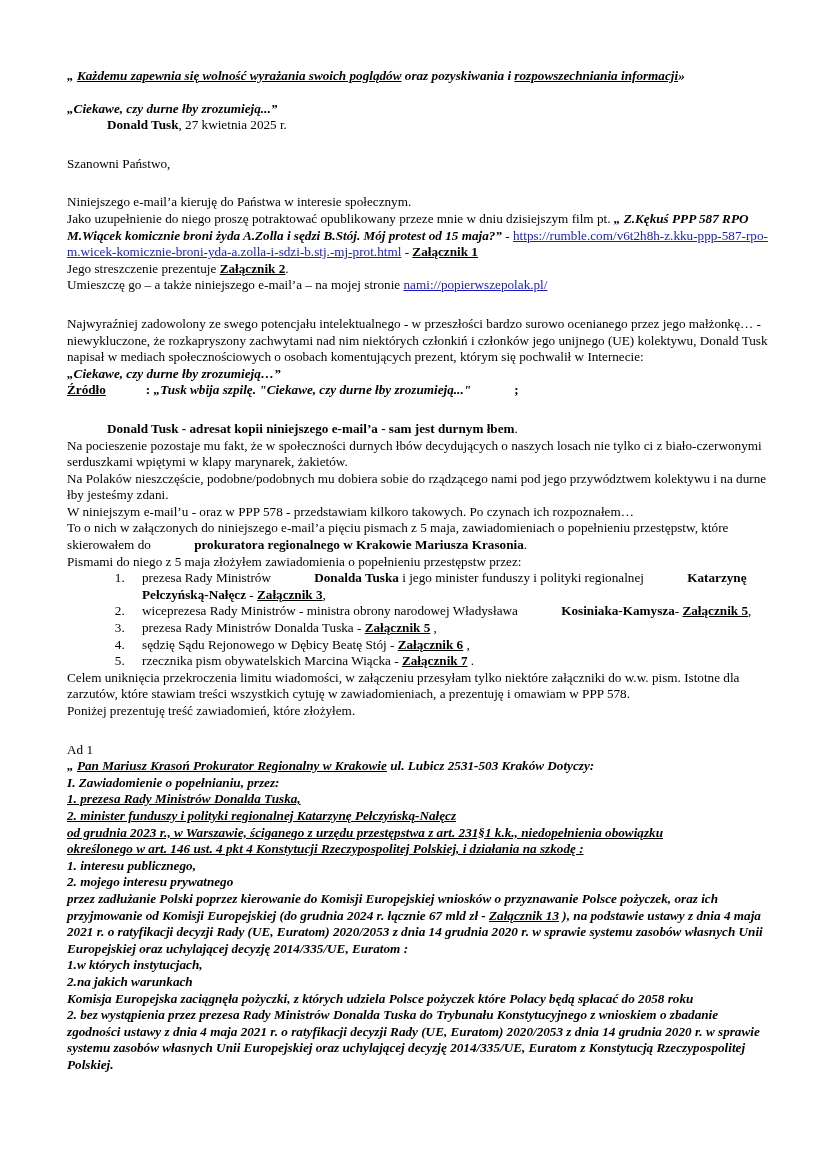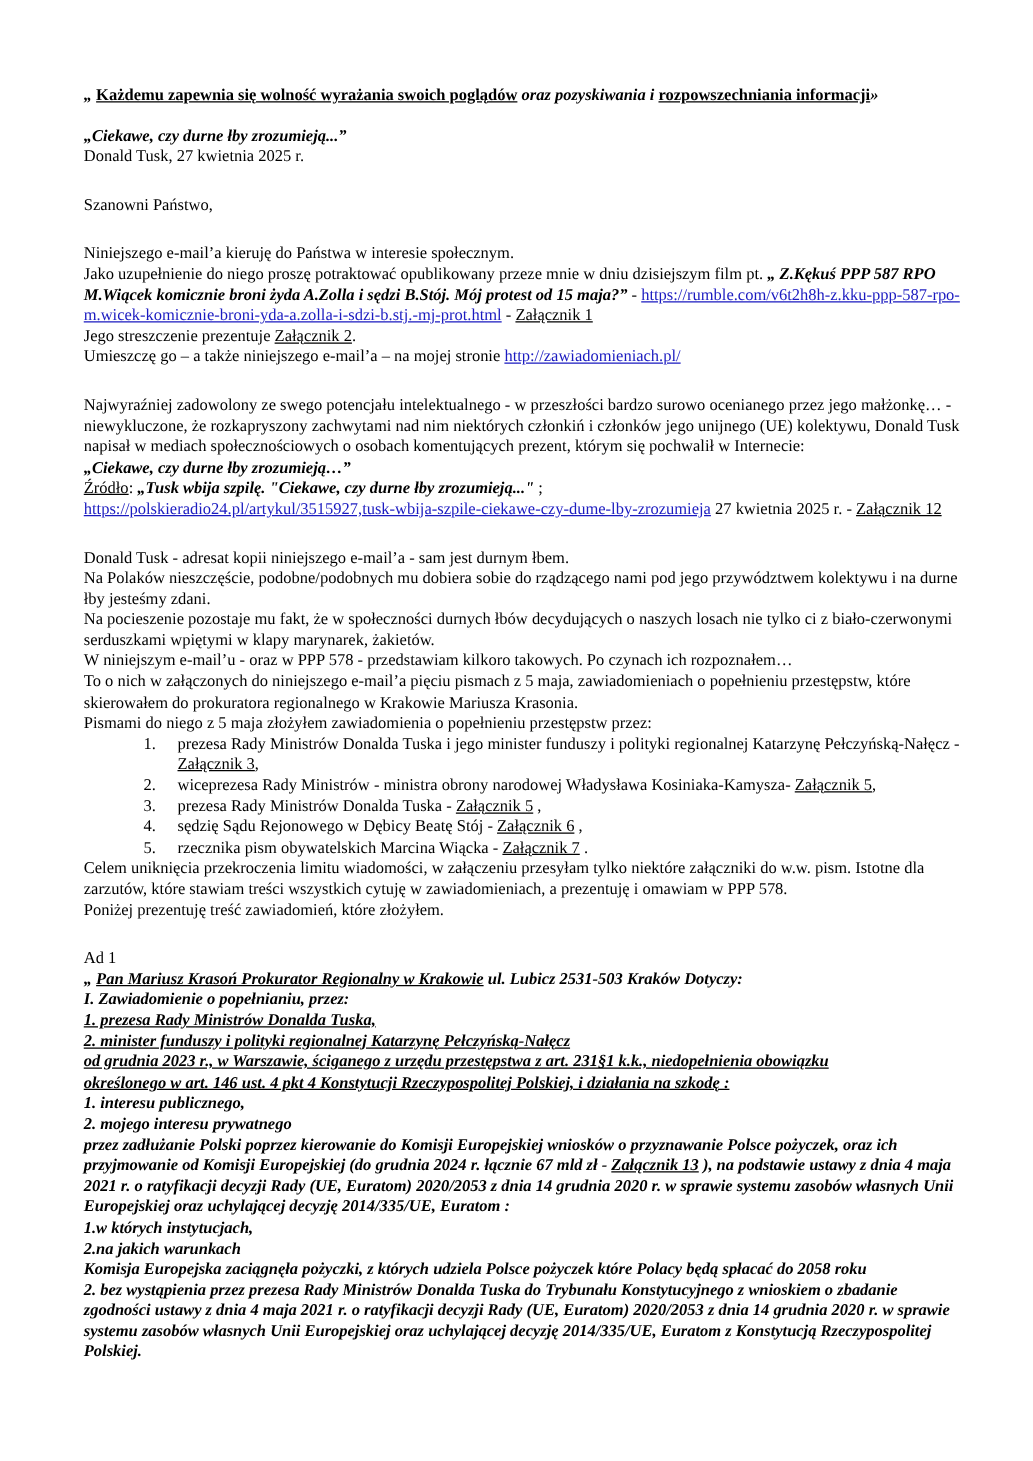--- a/index.html
+++ b/index.html
@@ -28,25 +28,25 @@
     line-height: 16.6px;
     text-align: left;
   }
   p.para {
     margin: 0;
     padding: 0;
   }
   .spacer-md { height: 16px; }
   .spacer-lg { height: 22px; }
 
-  b, .b { font-weight: normal; }
+  b, .b { font-weight: bold; margin-left: 40px; }
   .u  { text-decoration: underline; }
   .bi { font-weight: bold; font-style: italic; }
-  .biu { font-weight: bold; text-decoration: underline; }
-  .bu { font-weight: normal; text-decoration: underline; }
+  .biu { font-weight: bold; font-style: italic; text-decoration: underline; }
+  .bu { font-weight: bold; text-decoration: underline; }
 
   a.link, .link {
     color: #1a1ac0;
     text-decoration: underline;
     word-break: break-all;
   }
 
   ol.numlist {
     margin: 0;
     padding: 0 0 0 61px;
@@ -79,34 +79,33 @@
 
     <div class="spacer-lg"></div>
 
     <p class="para">Szanowni Państwo,</p>
 
     <div class="spacer-lg"></div>
 
     <p class="para">Niniejszego e-mail’a kieruję do Państwa w interesie społecznym.</p>
     <p class="para"><span>Jako uzupełnienie do niego proszę potraktować opublikowany przeze mnie w dniu dzisiejszym film pt. </span><span class="bi">„ Z.Kękuś PPP 587 RPO M.Wiącek komicznie broni żyda A.Zolla i sędzi B.Stój. Mój protest od 15 maja?”</span><span> - </span><a class="link" href="#">https://rumble.com/v6t2h8h-z.kku-ppp-587-rpo-m.wicek-komicznie-broni-yda-a.zolla-i-sdzi-b.stj.-mj-prot.html</a><span> - </span><span class="bu">Załącznik 1</span></p>
     <p class="para"><span>Jego streszczenie prezentuje </span><span class="bu">Załącznik 2</span><span>.</span></p>
-    <p class="para"><span>Umieszczę go – a także niniejszego e-mail’a – na mojej stronie </span><a class="link" href="#">http://zawiadomieniach.pl/ </a></p>
+    <p class="para"><span>Umieszczę go – a także niniejszego e-mail’a – na mojej stronie </span><a class="link" href="#">nami://popierwszepolak.pl/ </a></p>
 
     <div class="spacer-lg"></div>
 
     <p class="para">Najwyraźniej zadowolony ze swego potencjału intelektualnego - w przeszłości bardzo surowo ocenianego przez jego małżonkę…  - niewykluczone, że rozkapryszony zachwytami nad nim niektórych członkiń i członków jego unijnego (UE) kolektywu, Donald Tusk napisał w mediach społecznościowych o osobach komentujących prezent, którym się pochwalił w Internecie:</p>
     <p class="para"><span class="bi">„Ciekawe, czy durne łby zrozumieją…”</span></p>
     <p class="para"><span class="bu">Źródło</span><span class="b">: </span><span class="bi">„Tusk wbija szpilę. "Ciekawe, czy durne łby zrozumieją..."</span><span class="b"> ;</span></p>
-    <p class="para"><a class="link" href="#">https://polskieradio24.pl/artykul/3515927,tusk-wbija-szpile-ciekawe-czy-dume-lby-zrozumieja</a><span> 27 kwietnia 2025 r. - </span><span class="bu">Załącznik 12</span></p>
 
     <div class="spacer-lg"></div>
 
     <p class="para"><span class="b">Donald Tusk - adresat kopii niniejszego e-mail’a - sam jest durnym łbem</span><span>.</span></p>
+    <p class="para">Na pocieszenie pozostaje mu fakt, że w społeczności durnych łbów decydujących o naszych losach nie tylko ci z biało-czerwonymi serduszkami wpiętymi w klapy marynarek, żakietów.</p>
     <p class="para">Na Polaków nieszczęście, podobne/podobnych mu dobiera sobie do rządzącego nami pod jego przywództwem kolektywu i na durne łby jesteśmy zdani.</p>
-    <p class="para">Na pocieszenie pozostaje mu fakt, że w społeczności durnych łbów decydujących o naszych losach nie tylko ci z biało-czerwonymi serduszkami wpiętymi w klapy marynarek, żakietów.</p>
     <p class="para">W niniejszym e-mail’u - oraz w PPP 578 - przedstawiam kilkoro takowych. Po czynach ich rozpoznałem…</p>
     <p class="para"><span>To o nich w załączonych do niniejszego e-mail’a pięciu pismach z 5 maja, zawiadomieniach o popełnieniu przestępstw, które skierowałem do </span><span class="b">prokuratora regionalnego w Krakowie Mariusza Krasonia</span><span>.</span></p>
     <p class="para">Pismami do niego z 5 maja złożyłem zawiadomienia o popełnieniu przestępstw przez:</p>
 
     <ol class="numlist">
       <li><span>prezesa Rady Ministrów </span><span class="b">Donalda Tuska</span><span> i jego minister funduszy i polityki regionalnej </span><span class="b">Katarzynę Pełczyńską-Nałęcz</span><span> - </span><span class="bu">Załącznik 3</span><span>,</span></li>
       <li><span>wiceprezesa Rady Ministrów - ministra obrony narodowej Władysława </span><span class="b">Kosiniaka-Kamysza</span><span>- </span><span class="bu">Załącznik 5</span><span>,</span></li>
       <li><span>prezesa Rady Ministrów Donalda Tuska - </span><span class="bu">Załącznik 5</span><span> ,</span></li>
       <li><span>sędzię Sądu Rejonowego w Dębicy Beatę Stój - </span><span class="bu">Załącznik 6</span><span> ,</span></li>
       <li><span>rzecznika pism obywatelskich Marcina Wiącka - </span><span class="bu">Załącznik 7</span><span> .</span></li>

